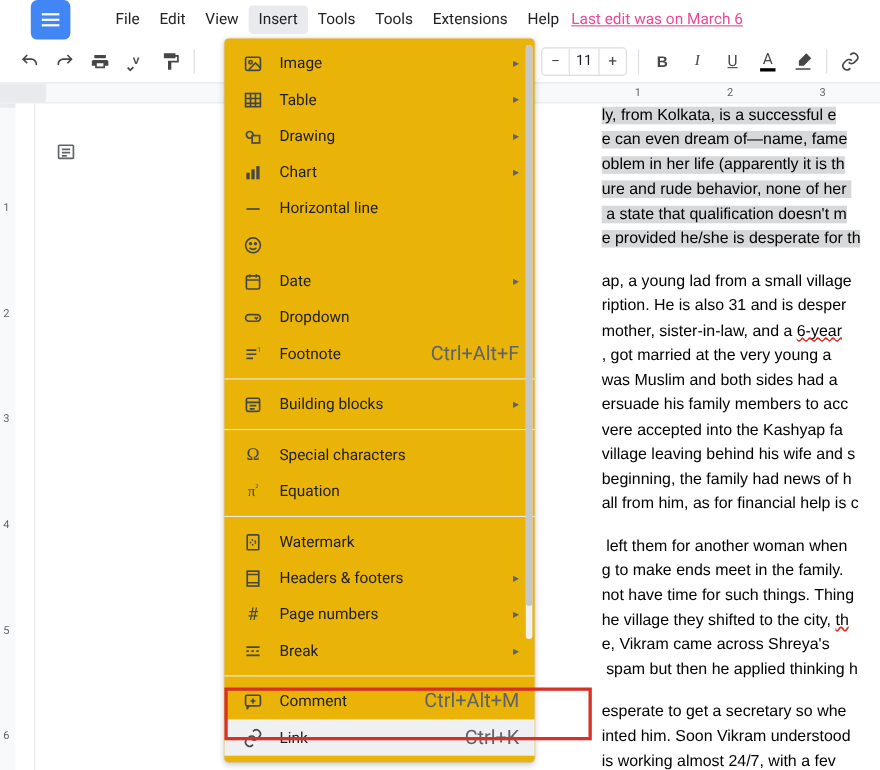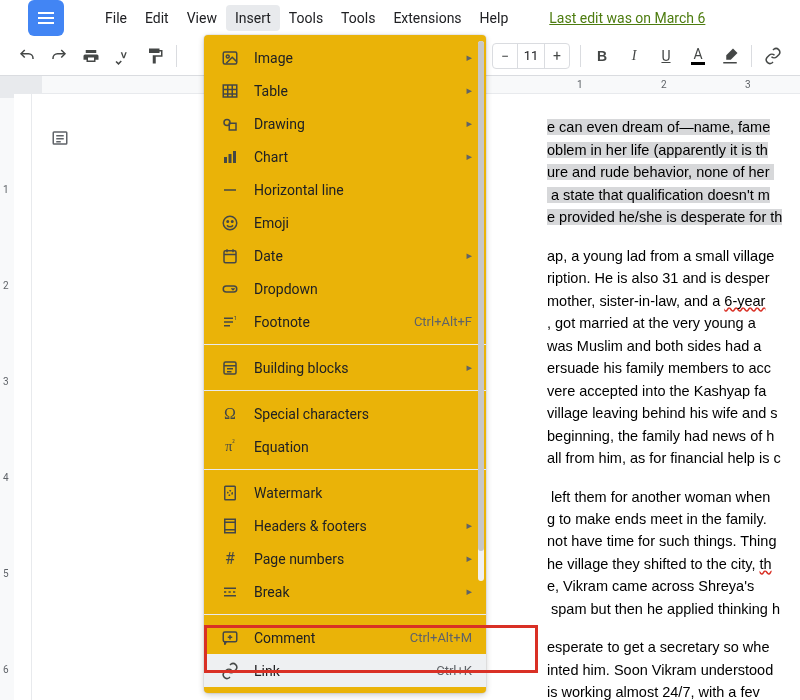--- a/index.html
+++ b/index.html
@@ -35,22 +35,22 @@
   }
   .menuitem {
     padding: 5px 9px;
     border-radius: 4px;
     cursor: pointer;
     font-size: 14px;
     color: #202124;
   }
   .menuitem.active { background: #e8eaed; }
   .last-edit {
-    margin-left: 30px;
-    color: #4d7c0f;
+    margin-left: 0;
+    color: #ec4899;
     text-decoration: underline;
     font-size: 14px;
     cursor: pointer;
   }
   
   .toolbar {
     display: flex;
     align-items: center;
     height: 40px;
     padding: 0 12px;
@@ -169,21 +169,21 @@
   }
   .drow:hover, .drow.highlight { background:#eef0f2; }
   .drow .icon {
     width: 20px; height:20px;
     margin-right: 14px;
     color:#444746;
     display:flex; align-items:center; justify-content:center;
     flex-shrink:0;
   }
   .drow .label { flex:1; }
-  .drow .shortcut { color:#5f6368; font-size:13px; }
+  .drow .shortcut { color:#5f6368; font-size:18px; }
   .drow .arrow { color:#5f6368; font-size:11px; margin-left:8px;}
   .dsep { height:1px; background:#e8eaed; margin:6px 0; }
   .dd-scroll {
     position:absolute; right:2px; top:6px; width:6px; height:540px;
     background:#f1f1f1; border-radius:3px;
   }
   .dd-scroll-thumb{
     position:absolute; left:0; right:0; top:0; height:510px; background:#c7c7c7; border-radius:3px;
   }
   
@@ -297,21 +297,21 @@
       <svg viewBox="0 0 24 24" fill="none" stroke="currentColor" stroke-width="2">
           <rect x="3" y="4" width="18" height="16" rx="1"></rect>
           <line x1="7" y1="9" x2="17" y2="9"></line>
           <line x1="7" y1="13" x2="17" y2="13"></line>
           <line x1="7" y1="17" x2="13" y2="17"></line>
         </svg>
     </div>
   </div>
   <div class="doc-body">
     <div class="doc-text">
-      <p><br><span class="hl">e can even dream of—name, fame</span><br><span class="hl">oblem in her life (apparently it is th</span><br><span class="hl">ure and rude behavior, none of her </span><br><span class="hl"> a state that qualification doesn't m</span><br><span class="hl">e provided he/she is desperate for th</span></p>
+      <p><span class="hl">ly, from Kolkata, is a successful e</span><br><span class="hl">e can even dream of—name, fame</span><br><span class="hl">oblem in her life (apparently it is th</span><br><span class="hl">ure and rude behavior, none of her </span><br><span class="hl"> a state that qualification doesn't m</span><br><span class="hl">e provided he/she is desperate for th</span></p>
       <p><span>ap, a young lad from a small village </span><br><span>ription. He is also 31 and is desper</span><br><span>mother, sister-in-law, and a </span><span class="squig">6-year</span><br><span>, got married at the very young a</span><br><span>was Muslim and both sides had a </span><br><span>ersuade his family members to acc</span><br><span>vere accepted into the Kashyap fa</span><br><span>village leaving behind his wife and s</span><br><span>beginning, the family had news of h</span><br><span>all from him, as for financial help is c</span></p>
       <p><span> left them for another woman when </span><br><span>g to make ends meet in the family. </span><br><span>not have time for such things. Thing</span><br><span>he village they shifted to the city, </span><span class="squig">th</span><br><span>e, Vikram came across Shreya's </span><br><span> spam but then he applied thinking h</span></p>
       <p><span>esperate to get a secretary so whe</span><br><span>inted him. Soon Vikram understood</span><br><span>is working almost 24/7, with a fev</span><br><br><br></p>
     </div>
   </div>
 </div>
 
 <div class="dropdown" id="dropdown">
   <div class="dd-scroll">
       <div class="dd-scroll-thumb"></div>
@@ -371,21 +371,20 @@
     </div>
     <div class="drow">
       <span class="icon">
         <svg viewBox="0 0 24 24" fill="none" stroke="currentColor" stroke-width="2">
           <circle cx="12" cy="12" r="9"></circle>
           <circle cx="9" cy="10" r="1" fill="currentColor"></circle>
           <circle cx="15" cy="10" r="1" fill="currentColor"></circle>
           <path d="M8 15c1 1.5 2.5 2 4 2s3-.5 4-2"></path>
         </svg>
       </span>
-      <span class="label">Emoji</span>
     </div>
     <div class="drow">
       <span class="icon">
         <svg viewBox="0 0 24 24" fill="none" stroke="currentColor" stroke-width="2">
           <rect x="4" y="5" width="16" height="16" rx="2"></rect>
           <line x1="4" y1="10" x2="20" y2="10"></line>
           <line x1="8" y1="3" x2="8" y2="7"></line>
           <line x1="16" y1="3" x2="16" y2="7"></line>
         </svg>
       </span>

